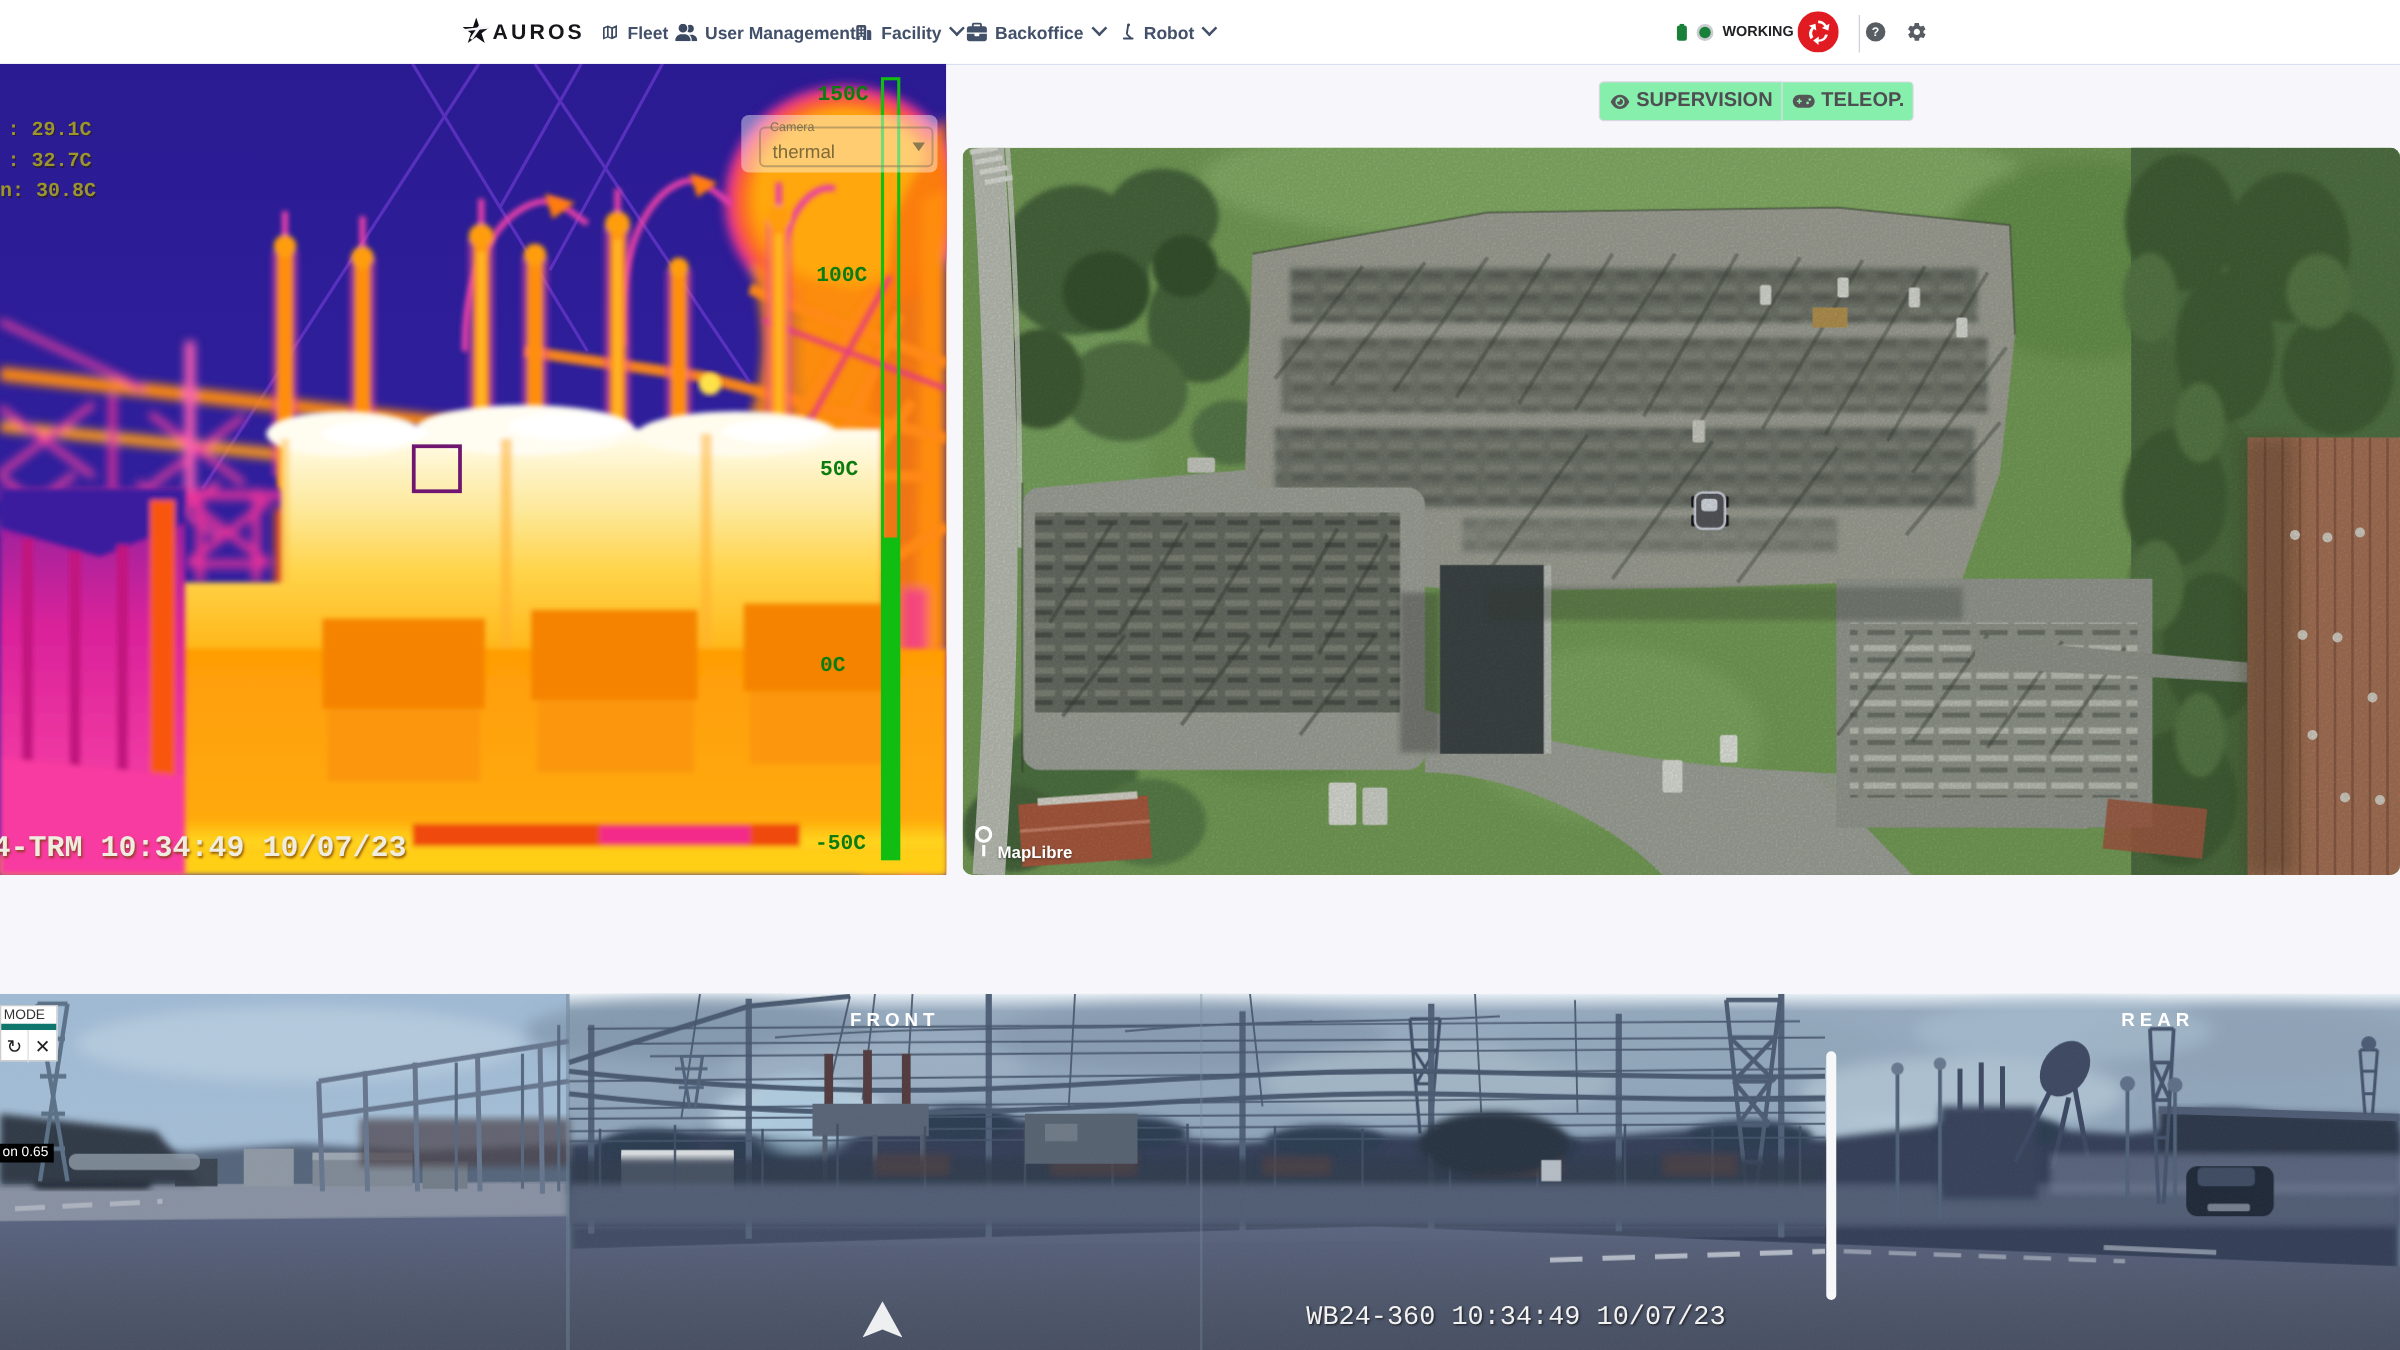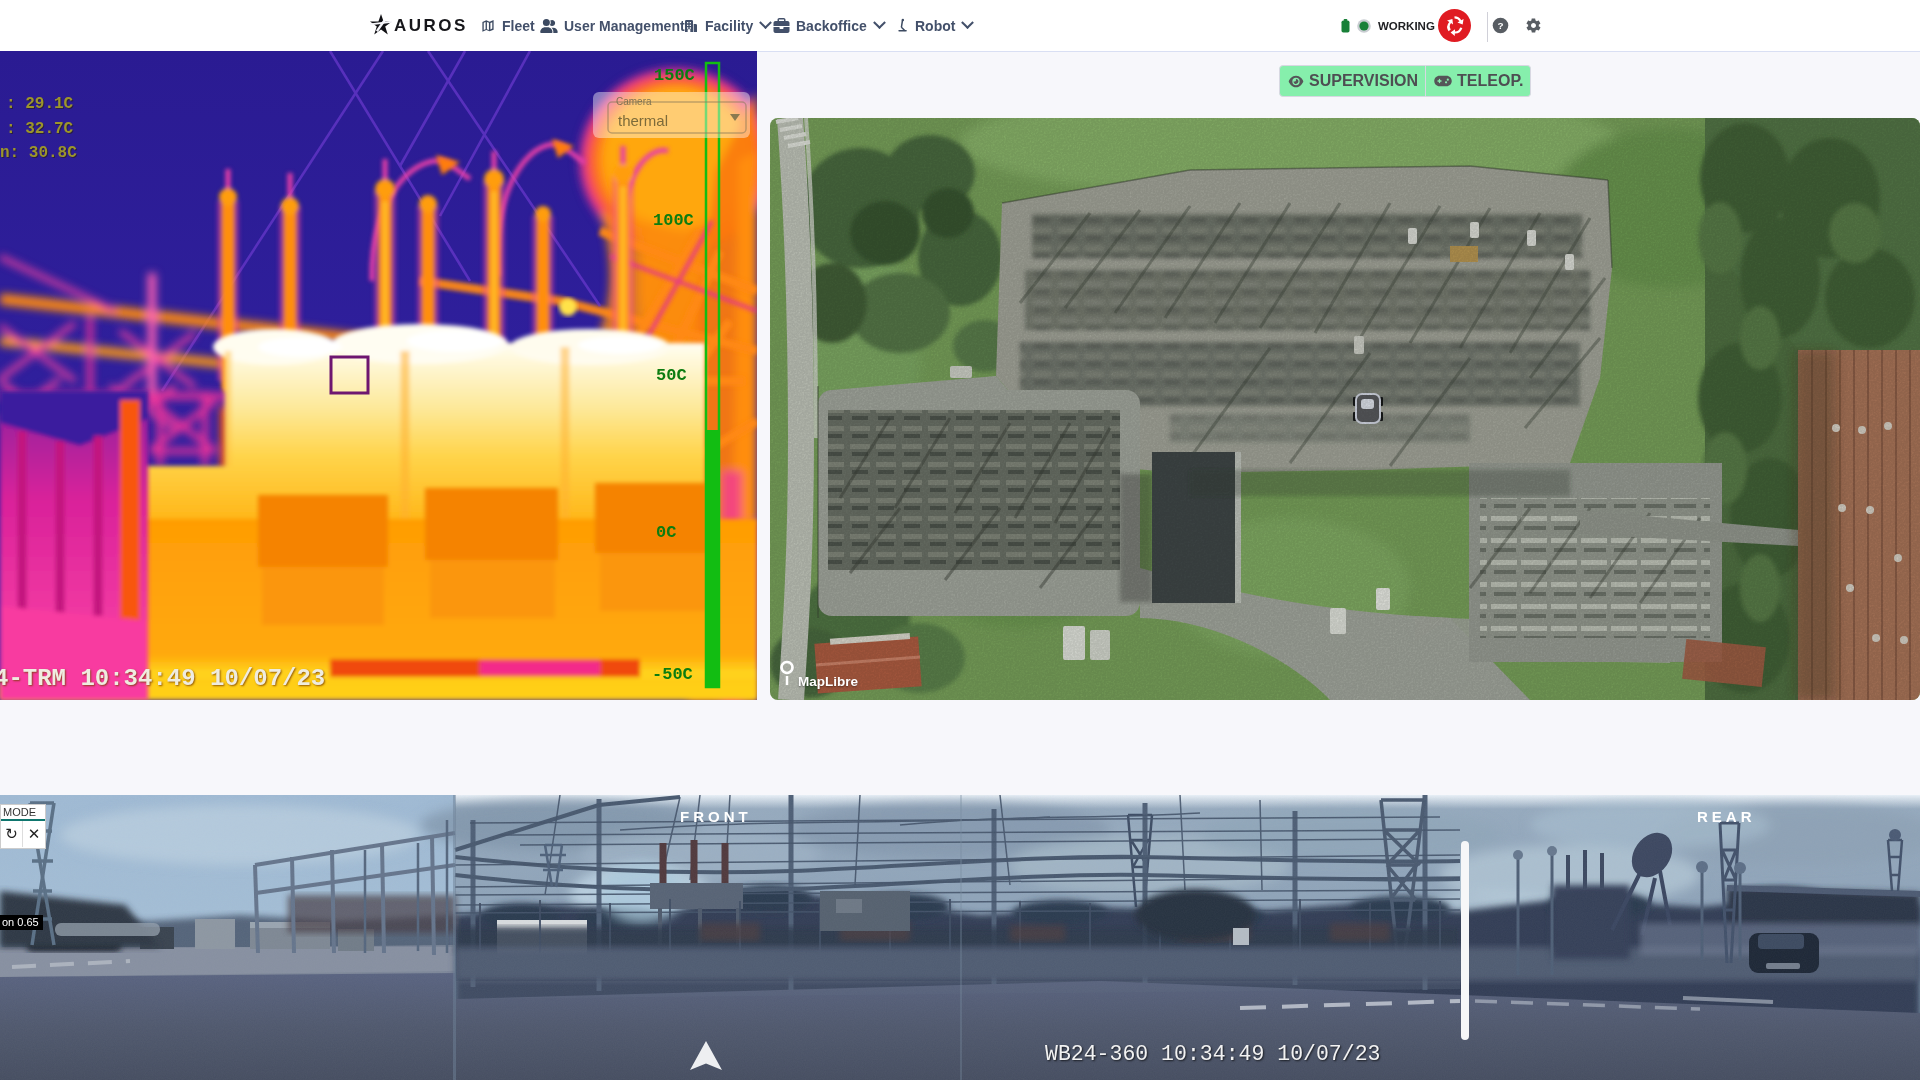--- a/index.html
+++ b/index.html
@@ -814,19 +814,19 @@
 
 <div class="striplabel" style="left:680px; top:13px;">FRONT</div>
 <div class="striplabel" style="left:1697px; top:13px;">REAR</div>
 </div>
 <div id="whitebar"></div>
 <svg id="uparrow" width="32" height="29" style="position:absolute; left:690px; top:1041px;">
     <path d="M16,0 L32,29 L16,22.5 L0,29 Z" fill="#f4f5f6" opacity="0.97"></path>
   </svg>
 <div id="stamp">WB24-360 10:34:49 10/07/23</div>
 <div id="modepanel">
-  <div style="font-size:11px; color:#333; padding:1px 2px; border-bottom:2px solid #0f766e;">MODE</div>
+  <div style="font-size:11px; color:#333; padding:1px 2px; border-bottom:5px solid #0f766e;">MODE</div>
   <div style="display:flex;">
     <div style="width:22px; height:26px; border-right:1px solid #ddd; display:flex; align-items:center; justify-content:center; font-size:15px; color:#222;">↻</div>
     <div style="width:22px; height:26px; display:flex; align-items:center; justify-content:center; font-size:15px; color:#222;">✕</div>
   </div>
 </div>
 <div style="position:absolute; left:0; top:915px; background:#000; color:#fff; font-size:11px; padding:1px 4px 2px 2px;">on 0.65</div>
 
 </body></html>

